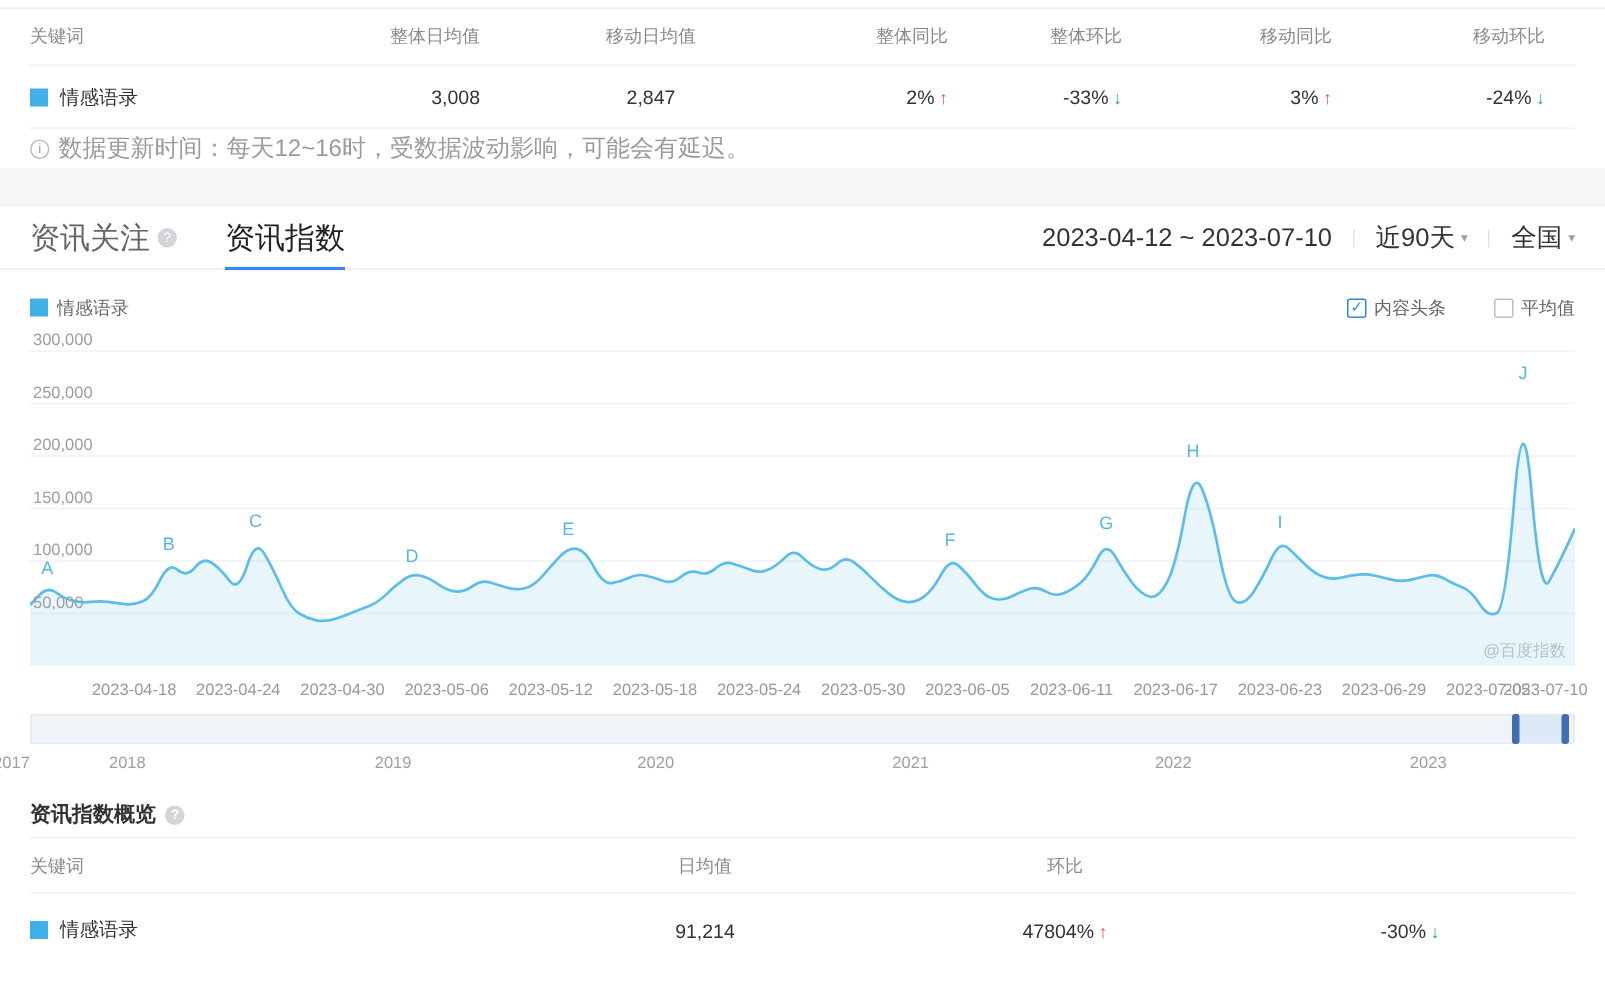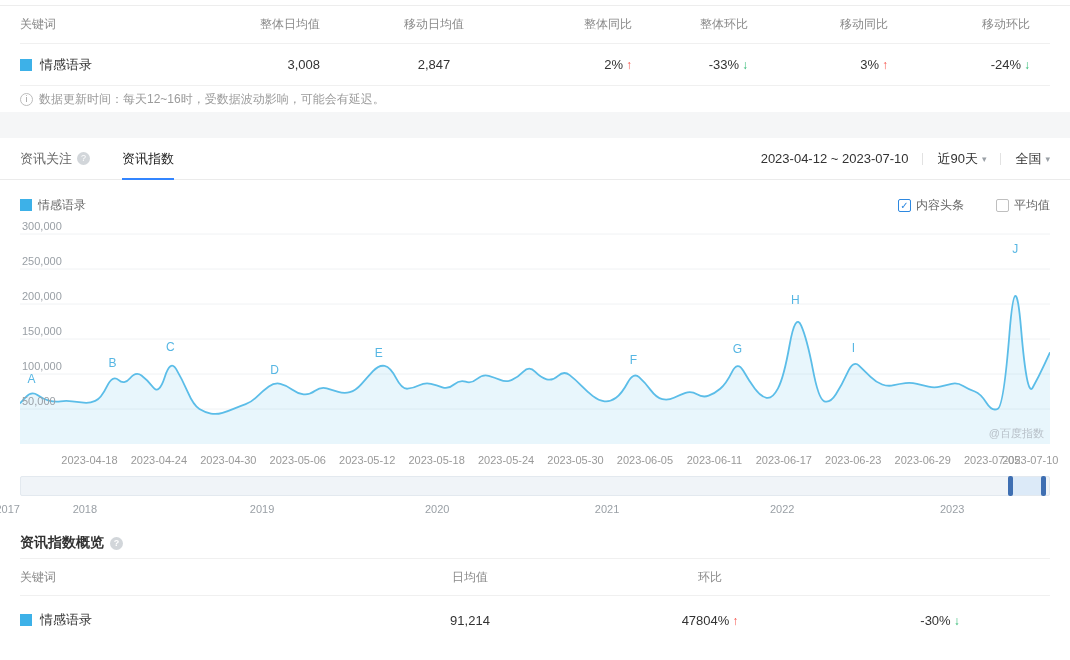--- a/index.html
+++ b/index.html
@@ -17,38 +17,38 @@
   .t7 .c7 { padding-right:20px; }
   .t7.header { height:38px; border-bottom:1px solid #f0f0f0; }
   .t7.header > div { color:#8a8a8a; }
   .t7.row { height:42px; border-bottom:1px solid #f0f0f0; }
   .t7.row > div { color:#333; font-size:13px; }
   .kw-cell { display:flex; align-items:center; gap:8px; }
   .legend-sq { display:inline-block; width:12px; height:12px; background:#3db1e8; flex:0 0 auto; }
   .arrow { margin-left:3px; font-size:12px; font-weight:bold; }
   .arrow.up { color:#f5524a; }
   .arrow.down { color:#2eb872; }
-  .note { display:flex; align-items:center; gap:6px; color:#9b9b9b; font-size:12px; height:26px; }
+  .note { display:flex; align-items:center; gap:6px; color:#9b9b9b; font-size:16px; height:26px; }
   .info-outline { display:inline-block; width:13px; height:13px; border:1px solid #bdbdbd; border-radius:50%;
     color:#9b9b9b; font-size:9px; line-height:11px; text-align:center; flex:0 0 auto; }
   .info-outline::after { content:"i"; }
   .info-circle { display:inline-block; width:13px; height:13px; background:#d2d6da; border-radius:50%;
     color:#fff; font-size:9px; line-height:13px; text-align:center; }
   .info-circle::after { content:"?"; }
 
   .gray-gap { height:26px; background:#f5f6f7; }
 
   
   .tabs-row { display:flex; align-items:center; height:42px; border-bottom:1px solid #ebebeb;
     margin:0 -20px; padding:0 20px; }
-  .tab { display:flex; align-items:center; gap:5px; height:100%; font-size:13px; color:#666;
+  .tab { display:flex; align-items:center; gap:5px; height:100%; font-size:20px; color:#666;
     margin-right:32px; cursor:pointer; position:relative; }
   .tab.active { color:#222; }
   .tab.active::after { content:""; position:absolute; left:0; right:0; bottom:-1px; height:2px; background:#3385ff; }
-  .filters { margin-left:auto; display:flex; align-items:center; font-size:13px; color:#333; }
+  .filters { margin-left:auto; display:flex; align-items:center; font-size:17px; color:#333; }
   .sep { display:inline-block; width:1px; height:12px; background:#e2e2e2; margin:0 14px; }
   .dd { display:flex; align-items:center; gap:4px; cursor:pointer; }
   .caret { color:#9aa0a6; font-size:9px; }
   .caret::after { content:"▾"; }
 
   
   .legend-row { display:flex; align-items:center; margin-top:12px; height:26px; }
   .legend-label { font-size:12px; color:#666; margin-left:6px; }
   .legend-right { margin-left:auto; display:flex; align-items:center; gap:32px; }
   .chk { display:flex; align-items:center; gap:5px; font-size:12px; color:#666; cursor:pointer; }

